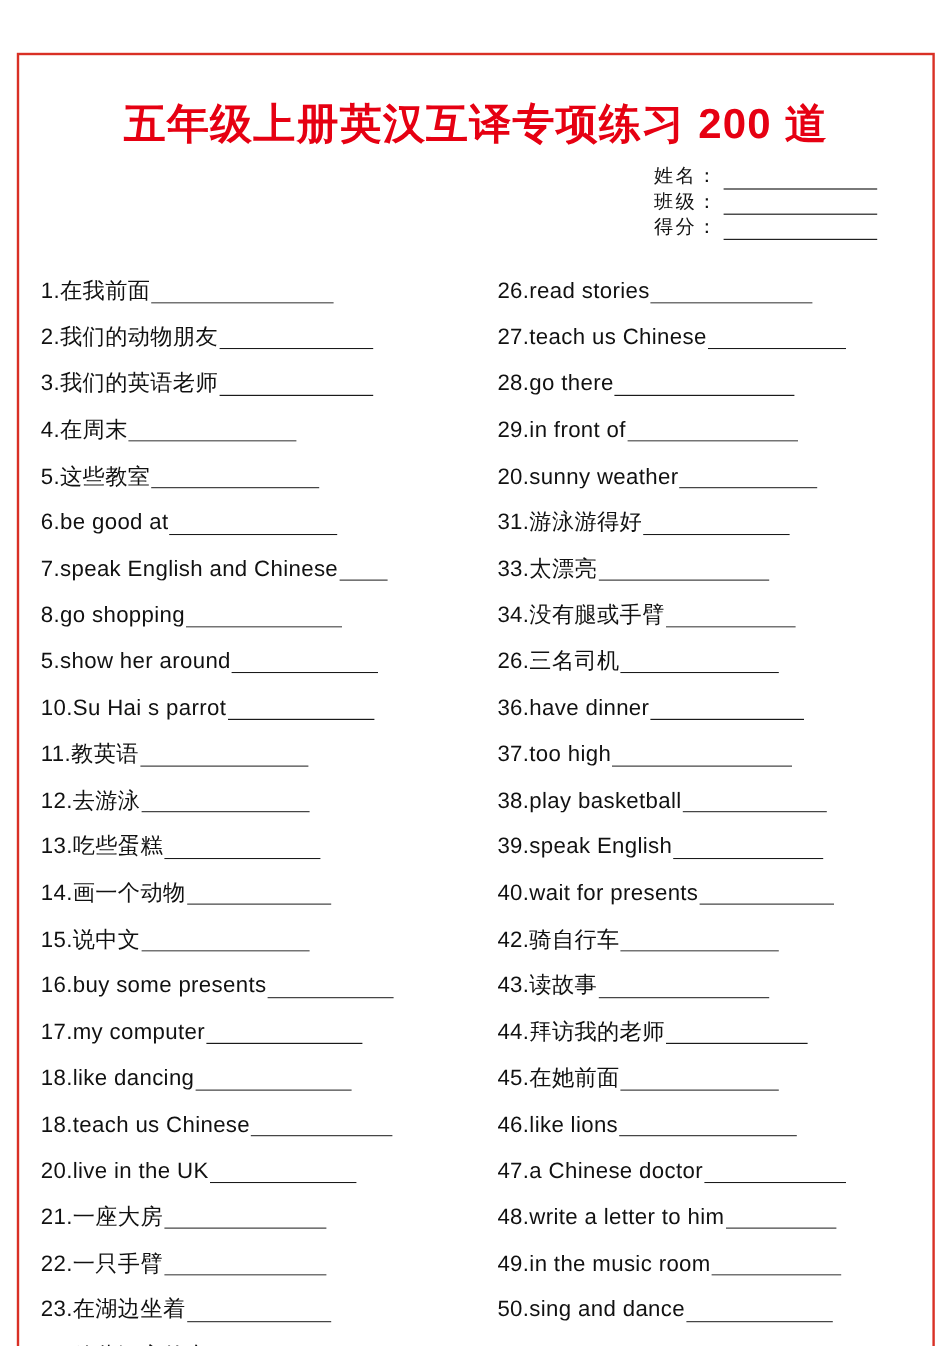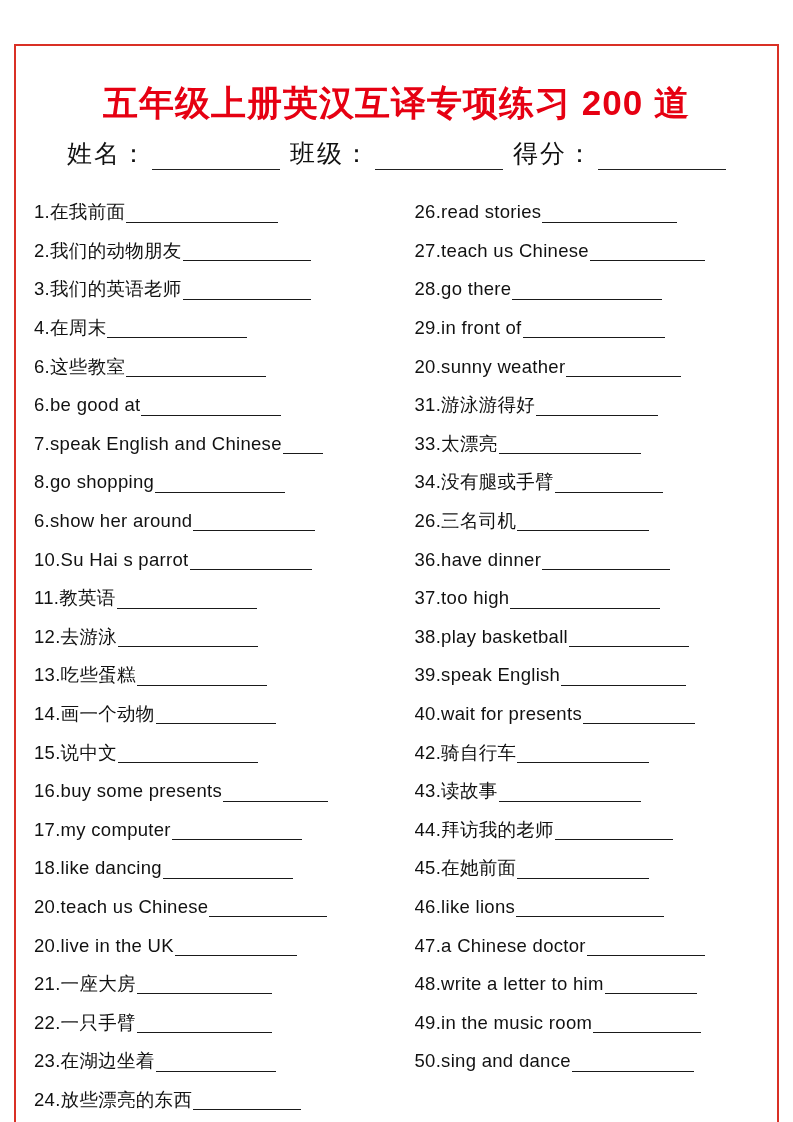--- a/index.html
+++ b/index.html
@@ -33,22 +33,23 @@
     font-size: 35px;
     letter-spacing: 1px;
     margin-top: 20px;
     margin-bottom: 6px;
     white-space: nowrap;
   }
   .meta-row {
     display: flex;
     justify-content: space-around;
     align-items: flex-end;
-    font-size: 25px;
+    font-size: 16px;
     margin: 10px 28px 14px 28px;
+    flex-direction: column;
   }
   .meta-field {
     display: flex;
     align-items: flex-end;
     white-space: nowrap;
   }
   .meta-label {
     letter-spacing: 2px;
   }
   .meta-line {
@@ -123,37 +124,37 @@
         </div>
         <div class="item">
           <span class="txt">3.我们的英语老师</span>
           <span class="blank" style="width: 128px;"></span>
         </div>
         <div class="item">
           <span class="txt">4.在周末</span>
           <span class="blank" style="width: 140px;"></span>
         </div>
         <div class="item">
-          <span class="txt">6.这些教室</span>
+          <span class="txt">5.这些教室</span>
           <span class="blank" style="width: 140px;"></span>
         </div>
         <div class="item">
           <span class="txt">6.be good at</span>
           <span class="blank" style="width: 140px;"></span>
         </div>
         <div class="item">
           <span class="txt">7.speak English and Chinese</span>
           <span class="blank" style="width: 40px;"></span>
         </div>
         <div class="item">
           <span class="txt">8.go shopping</span>
           <span class="blank" style="width: 130px;"></span>
         </div>
         <div class="item">
-          <span class="txt">6.show her around</span>
+          <span class="txt">5.show her around</span>
           <span class="blank" style="width: 122px;"></span>
         </div>
         <div class="item">
           <span class="txt">10.Su Hai s parrot</span>
           <span class="blank" style="width: 122px;"></span>
         </div>
         <div class="item">
           <span class="txt">11.教英语</span>
           <span class="blank" style="width: 140px;"></span>
         </div>
@@ -179,21 +180,21 @@
         </div>
         <div class="item">
           <span class="txt">17.my computer</span>
           <span class="blank" style="width: 130px;"></span>
         </div>
         <div class="item">
           <span class="txt">18.like dancing</span>
           <span class="blank" style="width: 130px;"></span>
         </div>
         <div class="item">
-          <span class="txt">20.teach us Chinese</span>
+          <span class="txt">18.teach us Chinese</span>
           <span class="blank" style="width: 118px;"></span>
         </div>
         <div class="item">
           <span class="txt">20.live in the UK</span>
           <span class="blank" style="width: 122px;"></span>
         </div>
         <div class="item">
           <span class="txt">21.一座大房</span>
           <span class="blank" style="width: 135px;"></span>
         </div>

